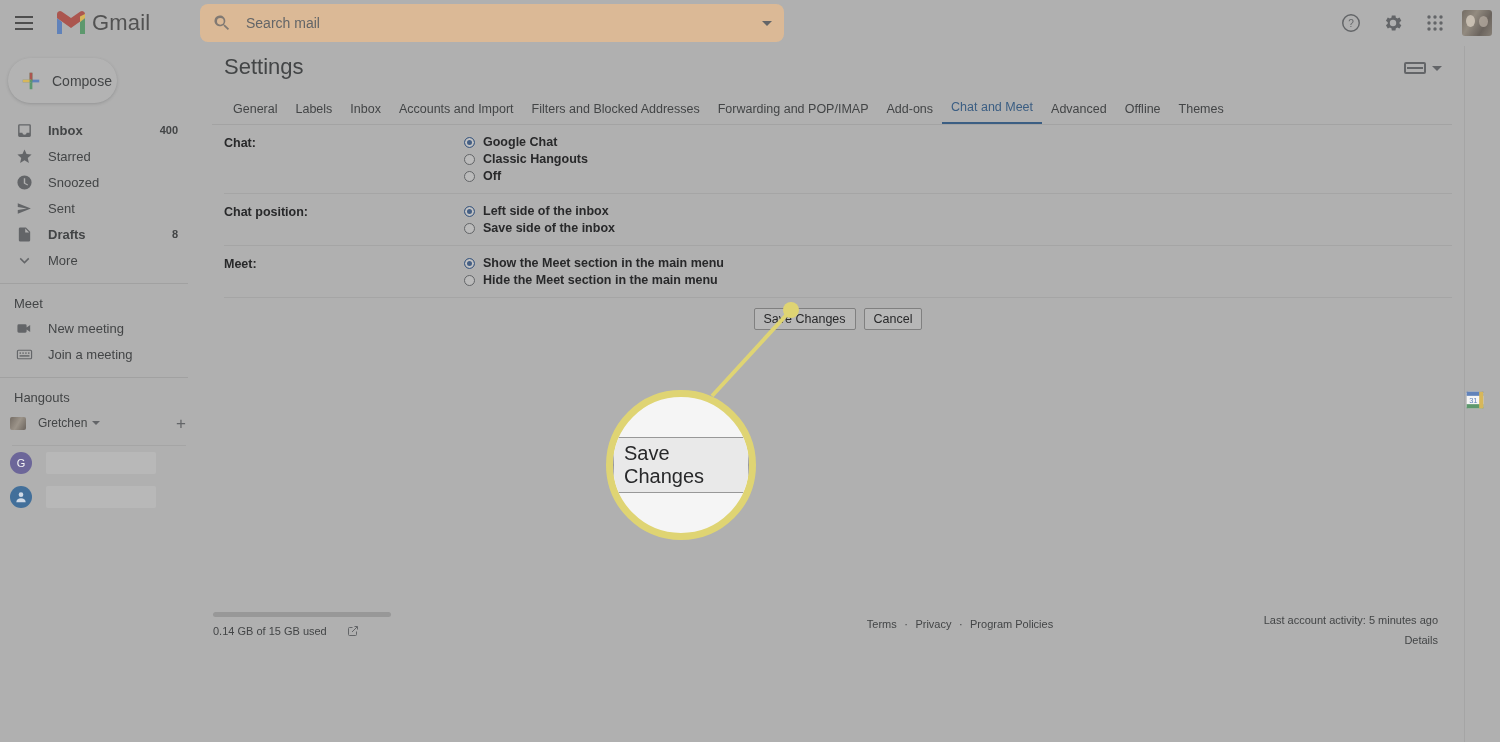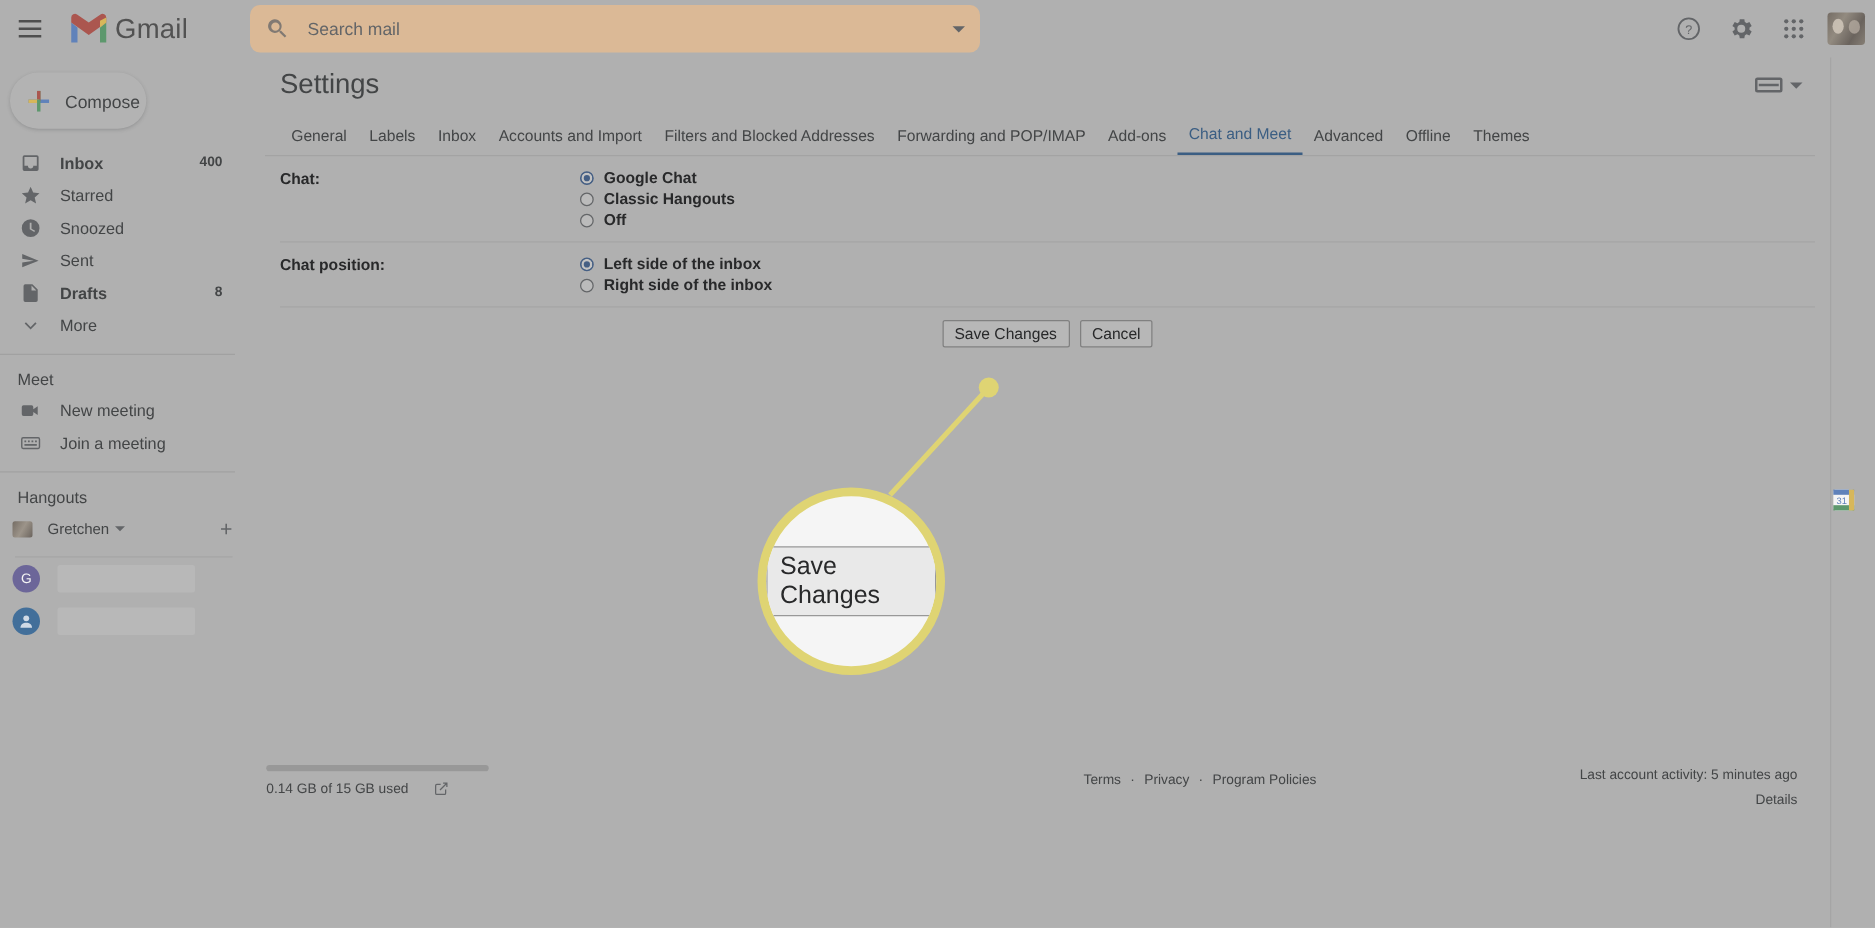--- a/index.html
+++ b/index.html
@@ -471,25 +471,38 @@
 
         <div class="srow">
           <div class="srow-label">Chat position:</div>
           <div class="opts">
             <label class="opt">
               <span class="radio on"></span>
               <span class="opt-lbl">Left side of the inbox</span>
             </label>
             <label class="opt">
               <span class="radio"></span>
-              <span class="opt-lbl">Right side of the inbox</span>
+              <span class="opt-lbl">Save side of the inbox</span>
             </label>
           </div>
         </div>
 
+        <div class="srow">
+          <div class="srow-label">Meet:</div>
+          <div class="opts">
+            <label class="opt">
+              <span class="radio on"></span>
+              <span class="opt-lbl">Show the Meet section in the main menu</span>
+            </label>
+            <label class="opt">
+              <span class="radio"></span>
+              <span class="opt-lbl">Hide the Meet section in the main menu</span>
+            </label>
+          </div>
+        </div>
 
         <div class="btn-row">
           <button class="btn">Save Changes</button>
           <button class="btn">Cancel</button>
         </div>
       </div>
     </div>
   </div>
 
   <div class="storage">

